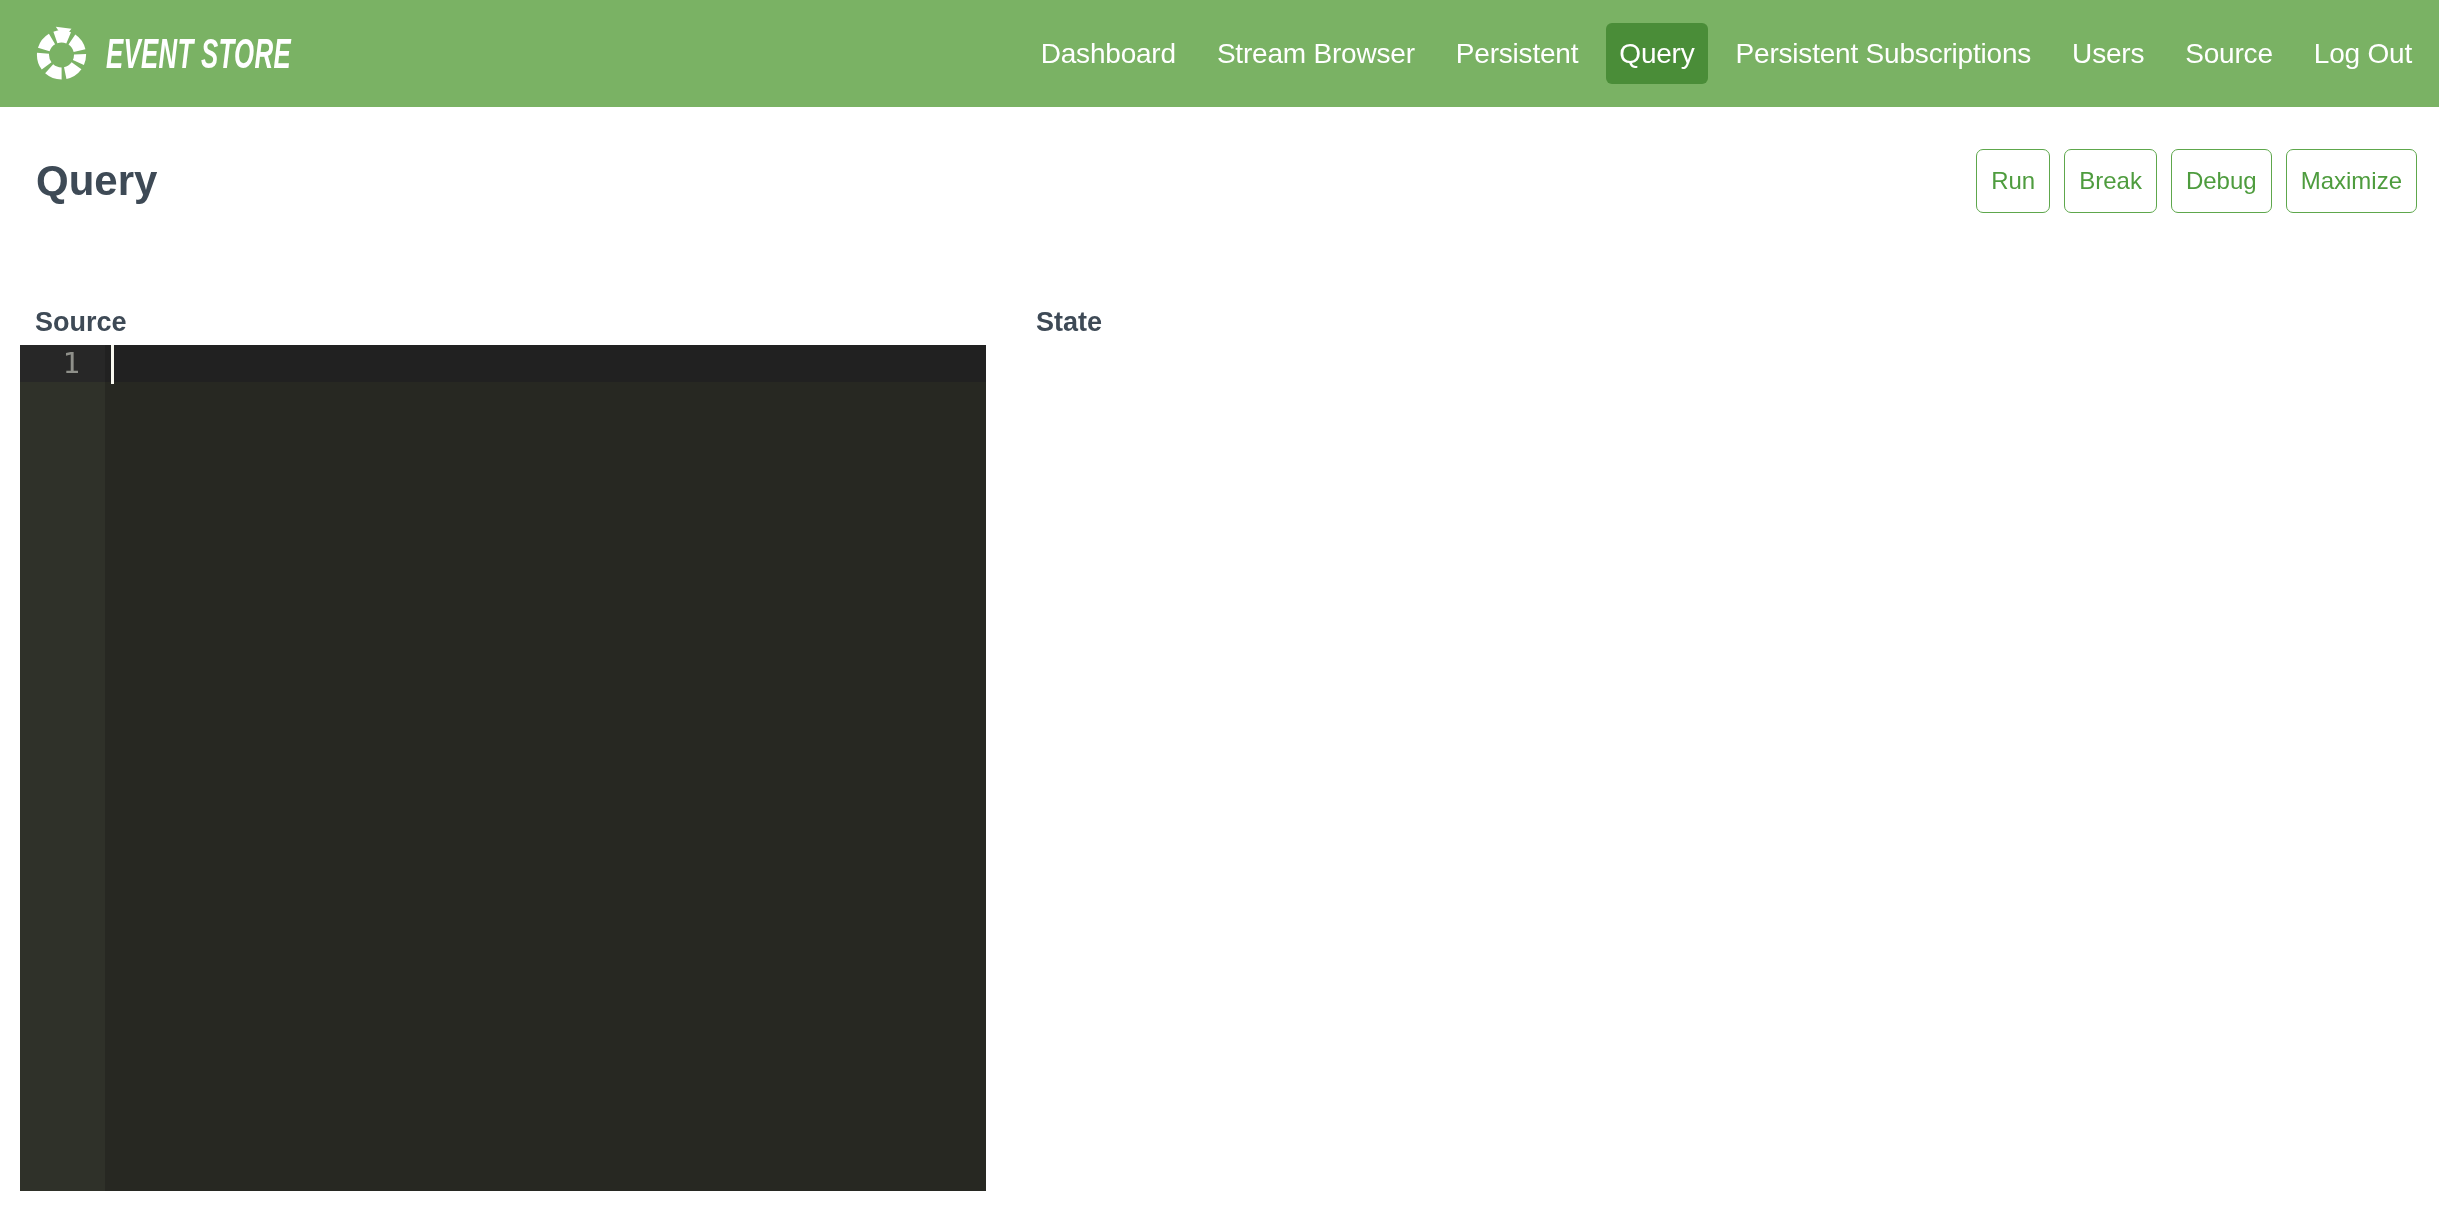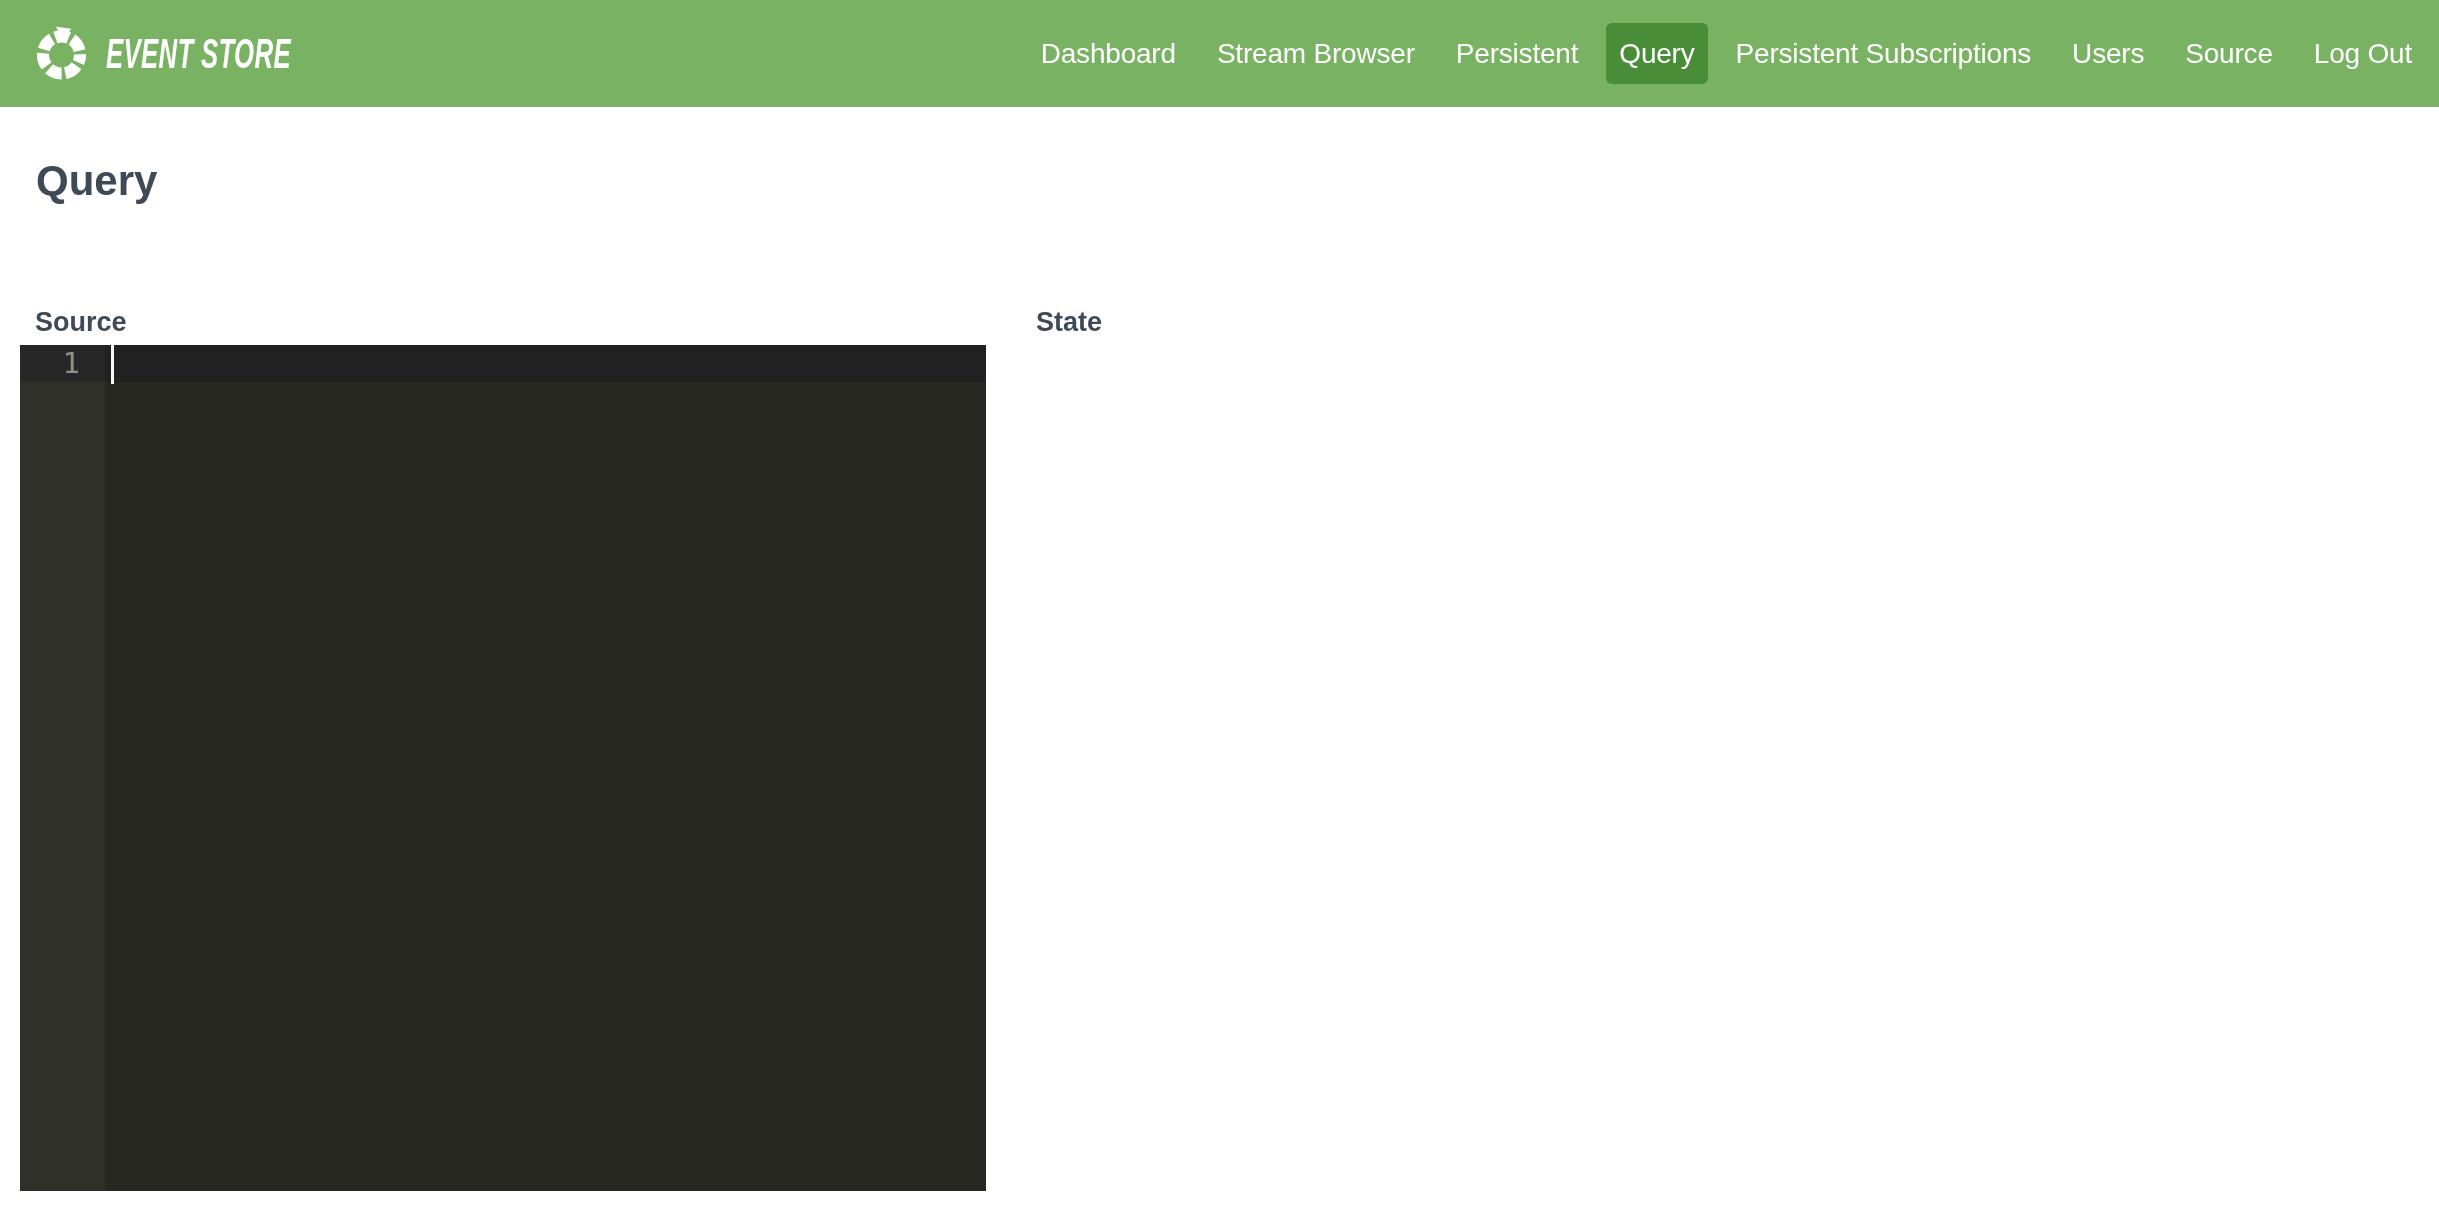--- a/index.html
+++ b/index.html
@@ -182,20 +182,26 @@
     <a class="nav-item">Persistent Subscriptions</a>
     <a class="nav-item">Users</a>
     <a class="nav-item">Source</a>
     <a class="nav-item">Log Out</a>
   </nav>
 </header>
 
 <main>
   <div class="page-header">
     <h1 class="page-title">Query</h1>
+    <div class="toolbar">
+      <button class="btn">Run</button>
+      <button class="btn">Break</button>
+      <button class="btn">Debug</button>
+      <button class="btn">Maximize</button>
+    </div>
   </div>
 
   <div class="columns">
     <section class="col-left">
       <h2 class="panel-label">Source</h2>
       <div class="editor">
         <div class="editor-gutter"></div>
         <div class="active-line"></div>
         <div class="gutter-active-cell">
           <span class="line-number">1</span>

